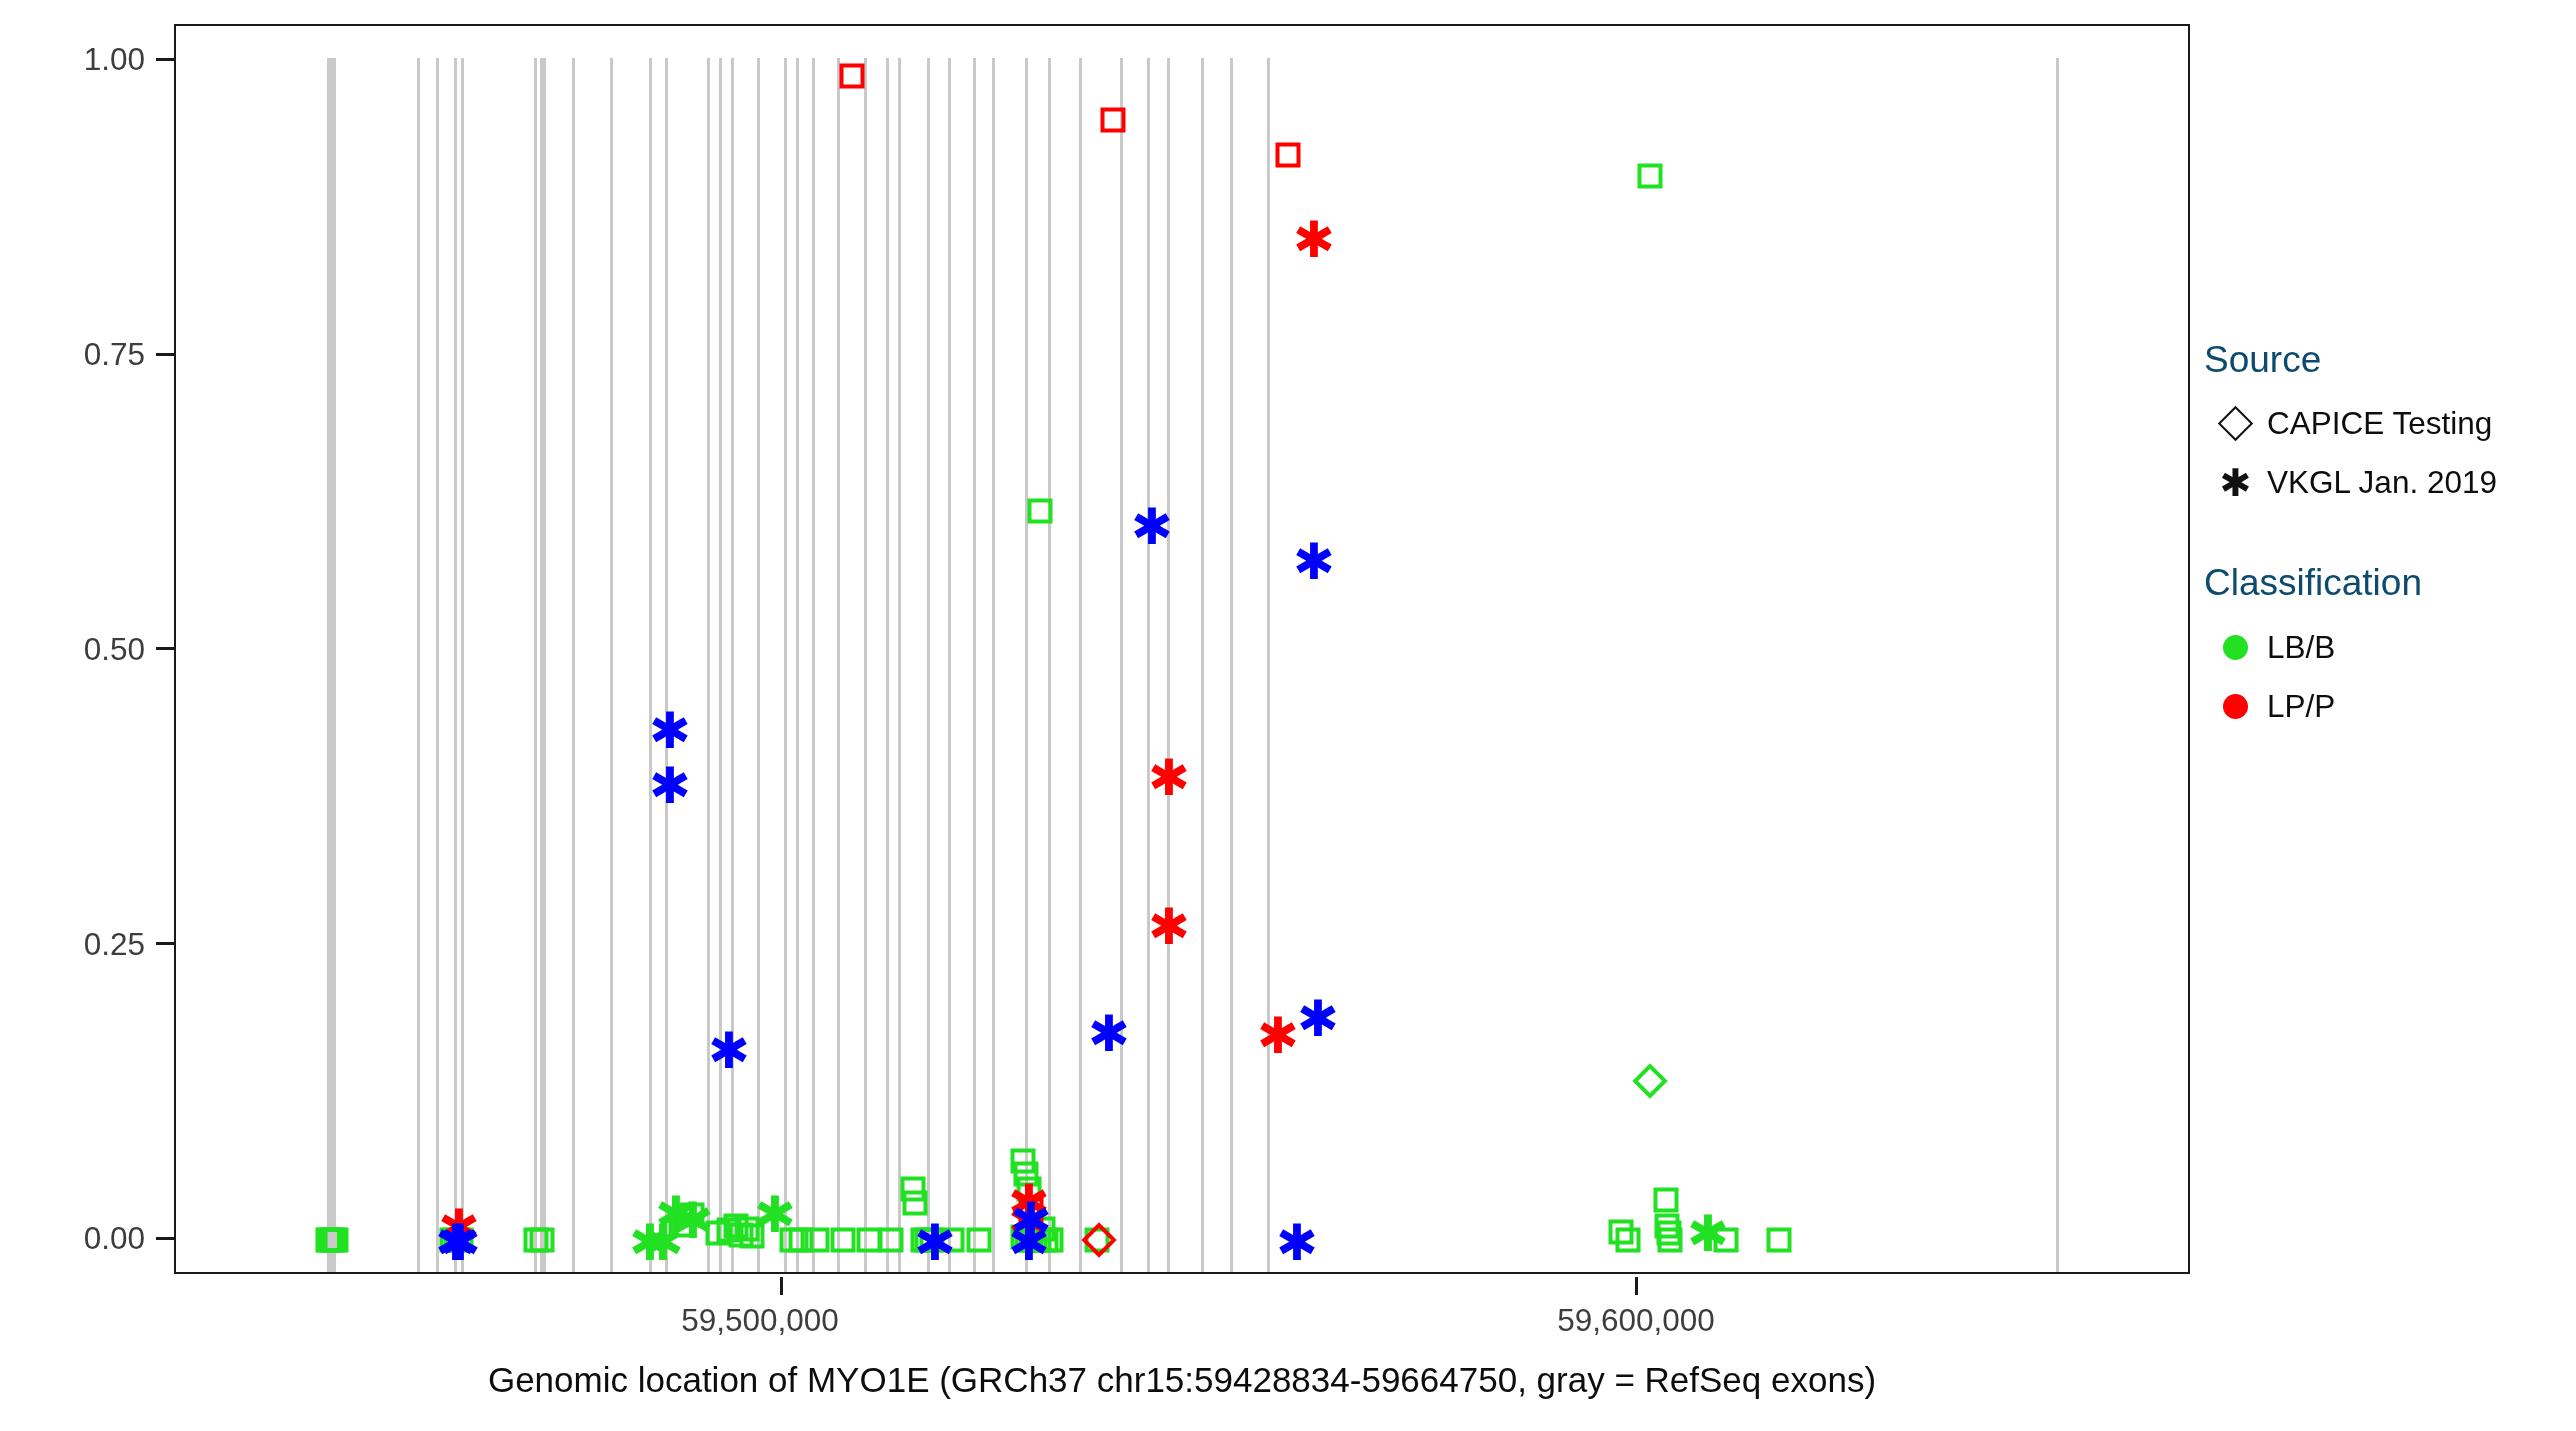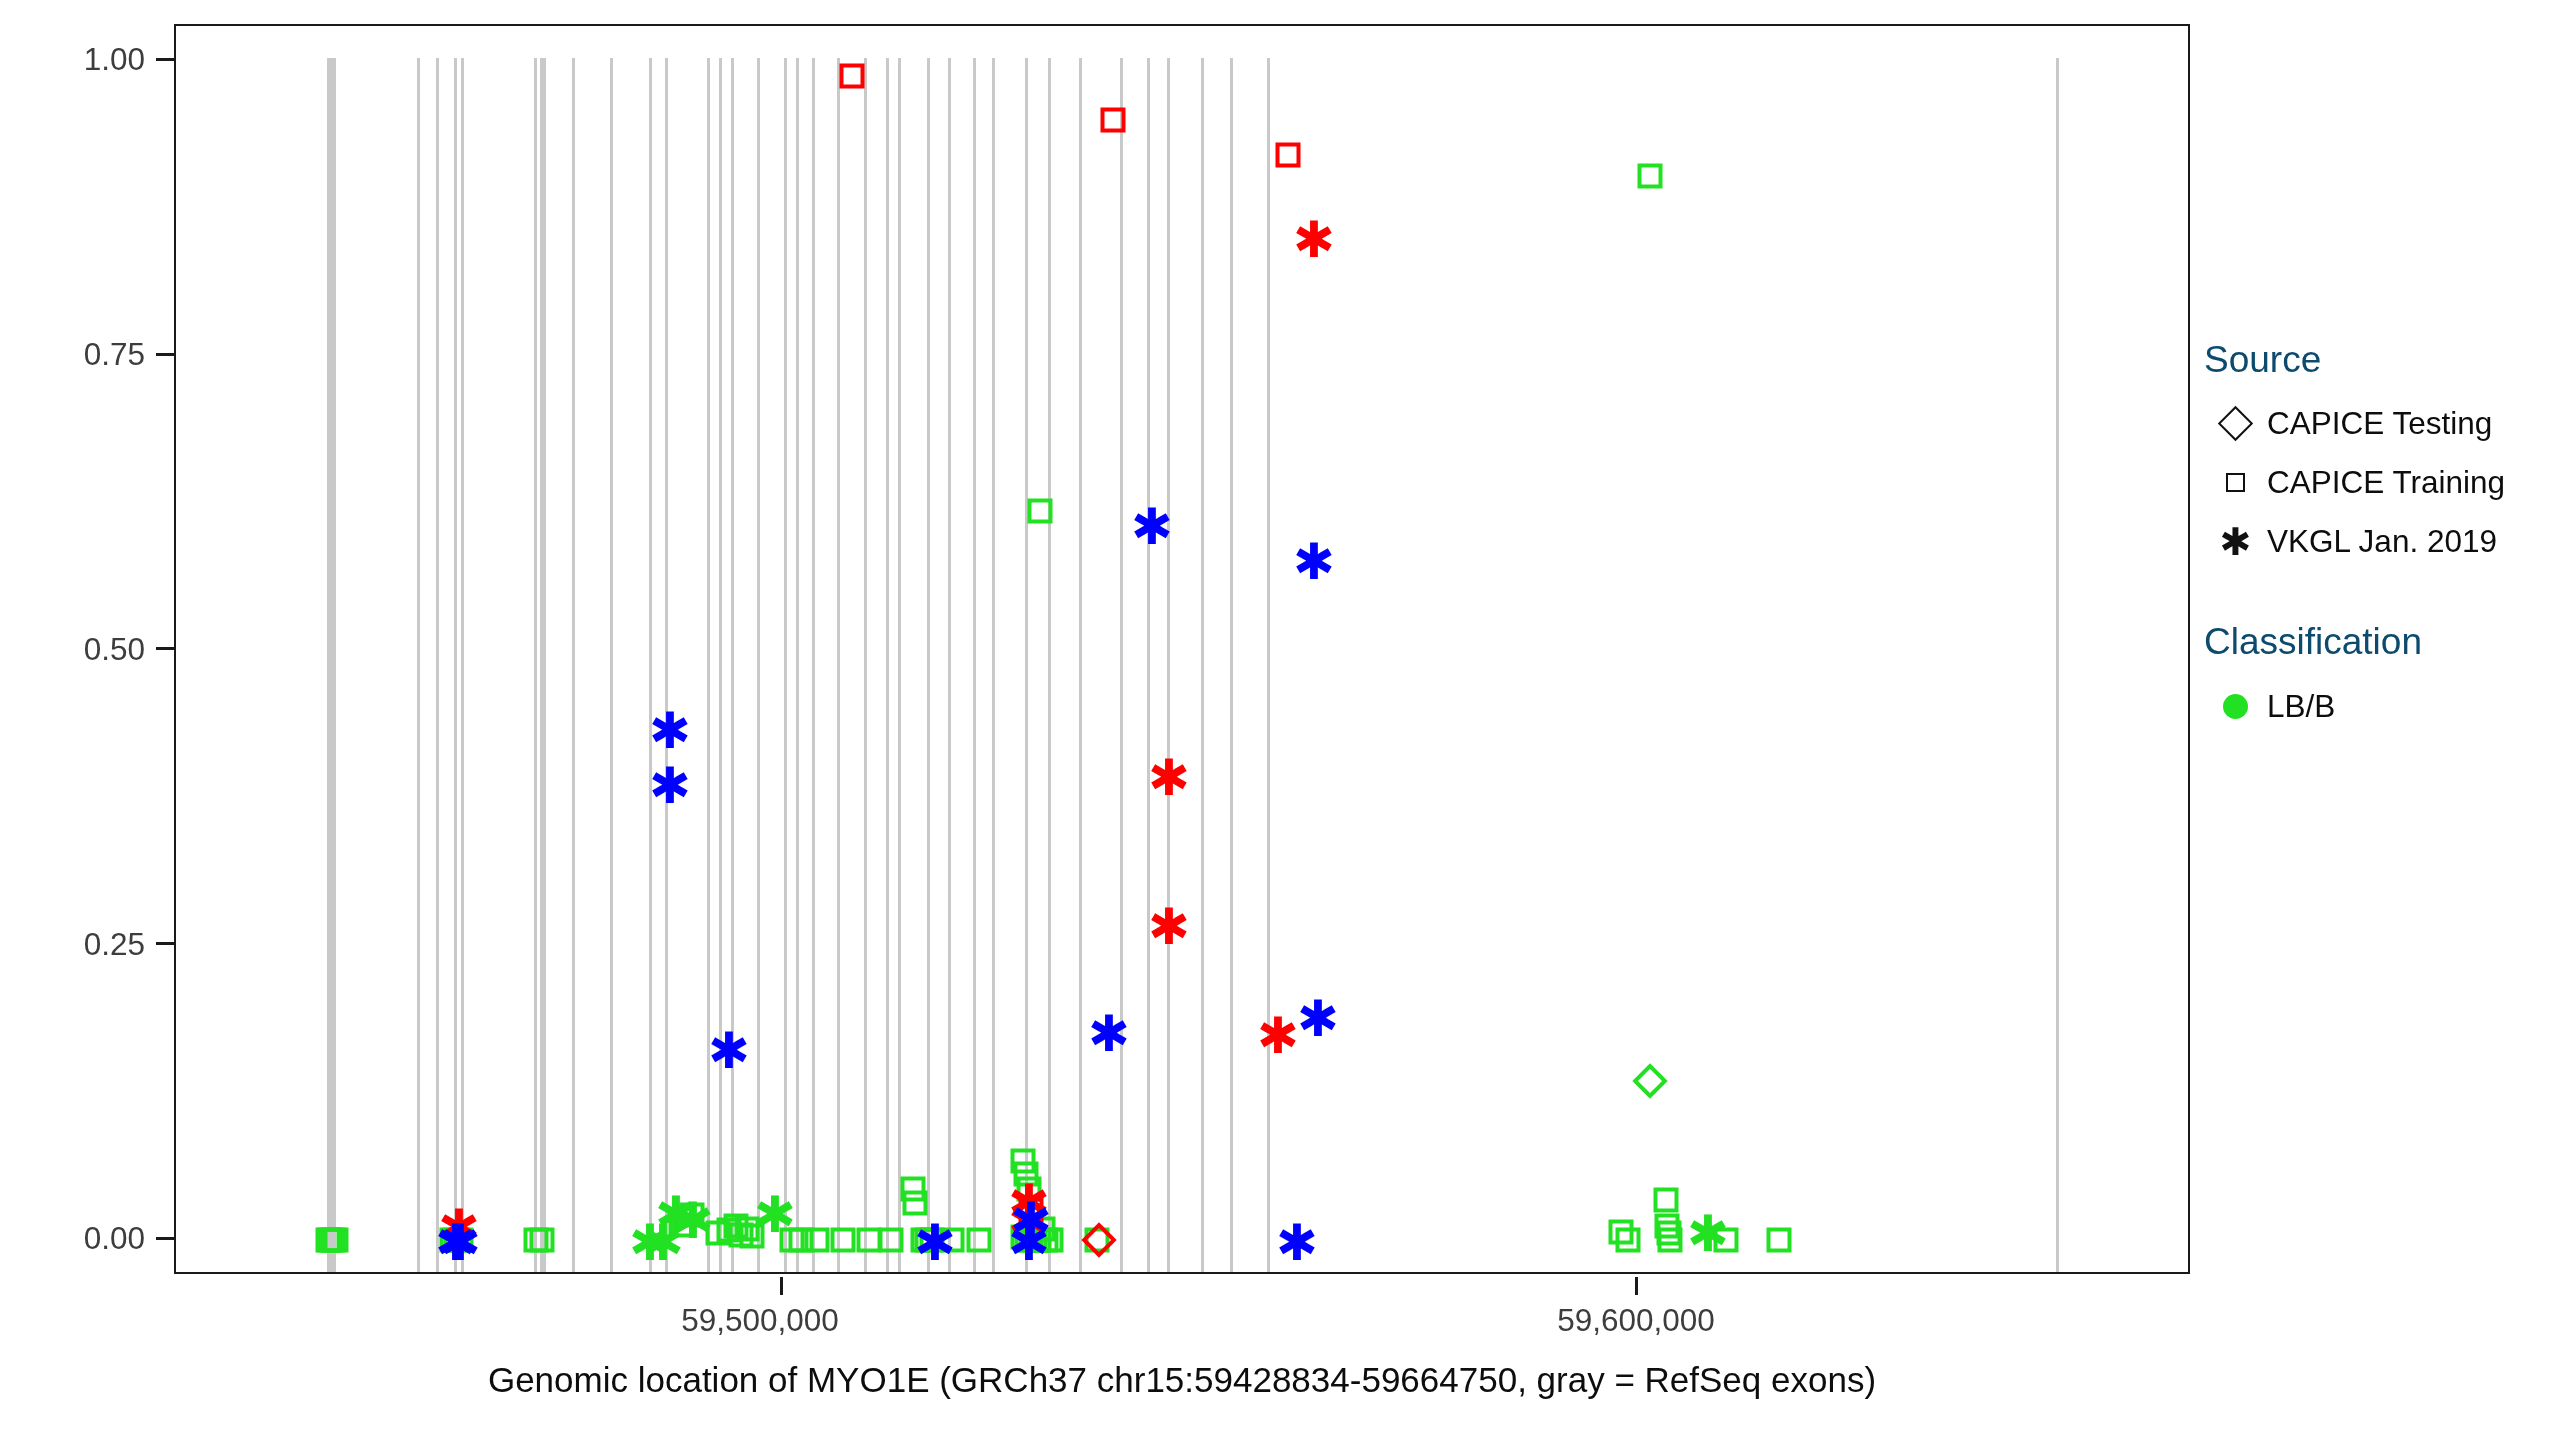--- a/index.html
+++ b/index.html
@@ -201,36 +201,36 @@
     <div class="lg-title">Source</div>
 
     <div class="lg-row">
       <span class="lg-key">
           <span class="k-dia"></span>
         </span>
       <span class="lg-text">CAPICE Testing</span>
     </div>
     <div class="lg-row">
       <span class="lg-key">
-          <span class="k-sq"></span>
-        </span>
-      <span class="lg-text">CAPICE Training</span>
-    </div>
-    <div class="lg-row">
-      <span class="lg-key">
           <span class="k-ast">✱</span>
         </span>
       <span class="lg-text">VKGL Jan. 2019</span>
     </div>
 
     <div class="lg-gap"></div>
 
     <div class="lg-title">Classification</div>
 
     <div class="lg-row">
       <span class="lg-key">
           <span class="k-dot" style="background:#22e022"></span>
         </span>
       <span class="lg-text">LB/B</span>
+    </div>
+    <div class="lg-row">
+      <span class="lg-key">
+          <span class="k-dot" style="background:#ff0000"></span>
+        </span>
+      <span class="lg-text">LP/P</span>
     </div>
   </div>
 </div>
 
 
 </body></html>

